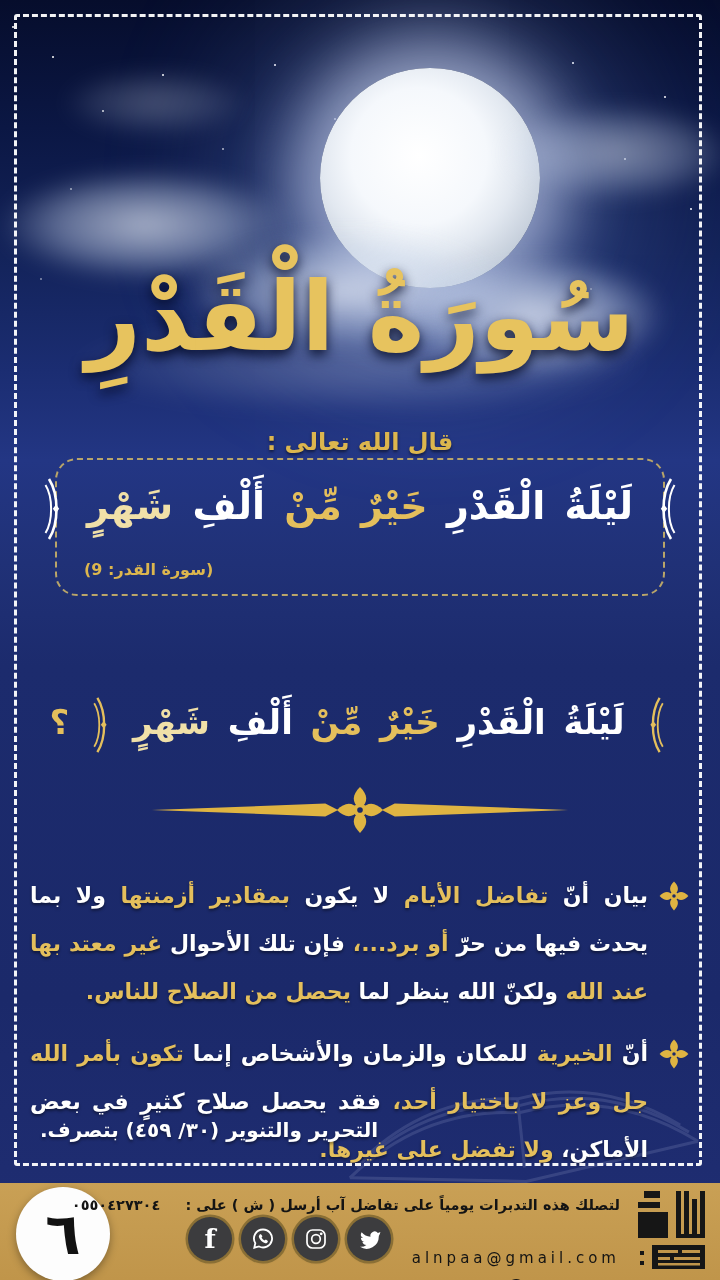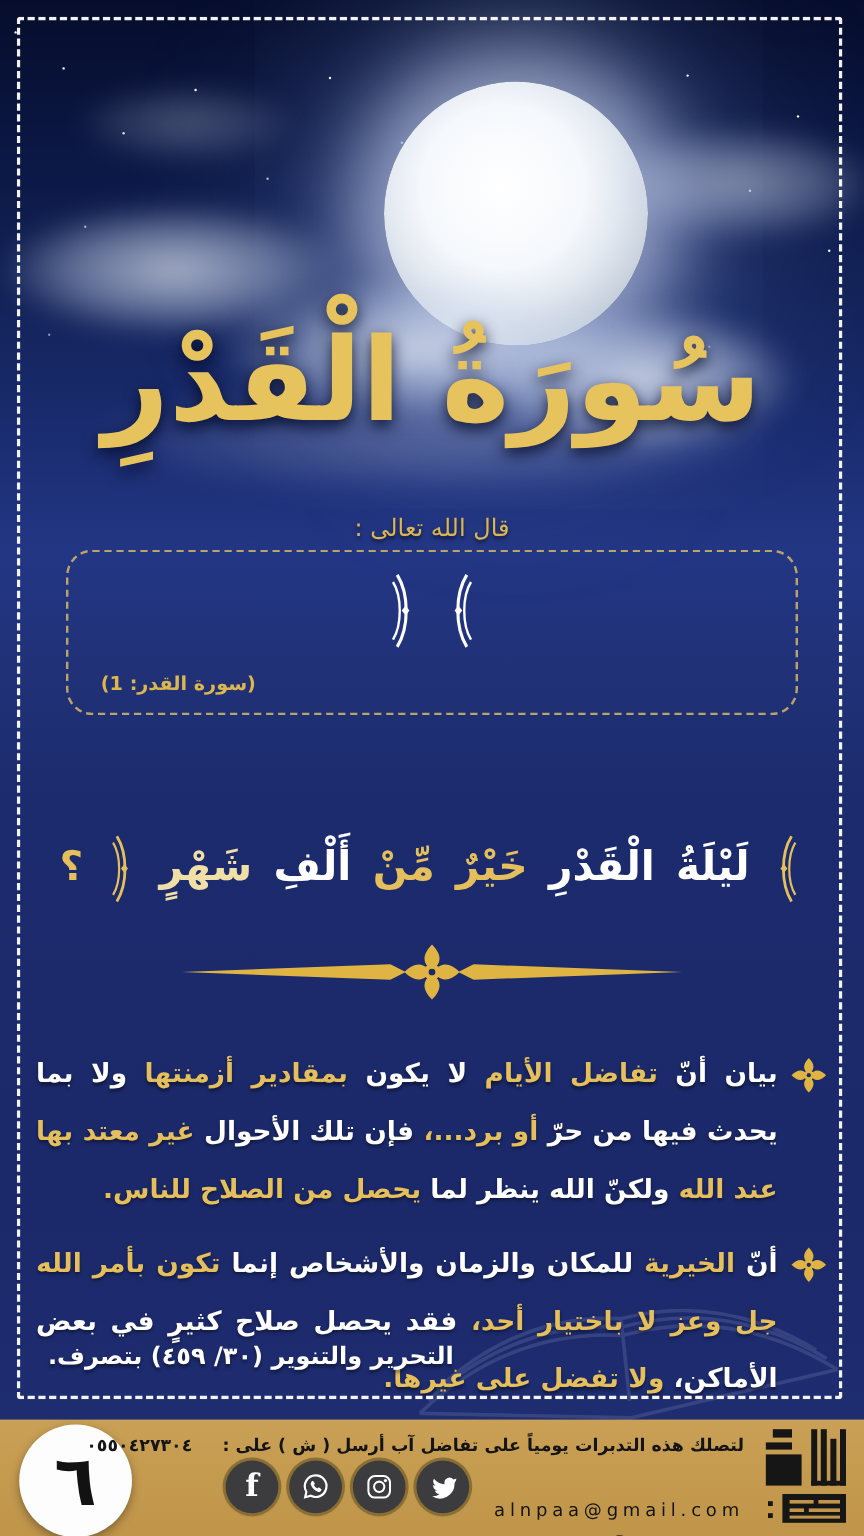--- a/index.html
+++ b/index.html
@@ -30,21 +30,21 @@
   
   .frame{position:absolute;left:14px;top:14px;width:688px;height:1152px;
     border:3px dashed rgba(255,255,255,.95);border-radius:3px;pointer-events:none;z-index:5;}
   .book-bg{position:absolute;left:320px;top:950px;opacity:.13;z-index:1;transform:rotate(-6deg);}
   
   .content{position:absolute;inset:0;z-index:4;direction:rtl;}
   .title{position:absolute;top:236px;left:0;width:720px;margin:0;text-align:center;
     font-size:96px;font-weight:bold;color:#e7c35e;line-height:1.7;
     text-shadow:0 5px 12px rgba(4,9,38,.85);}
   .intro{position:absolute;top:428px;left:0;width:720px;text-align:center;
-    font-size:20px;font-weight:normal;color:#dcb64e;text-shadow:0 2px 3px rgba(0,0,0,.5);}
+    font-size:24px;font-weight:bold;color:#dcb64e;text-shadow:0 2px 3px rgba(0,0,0,.5);}
   .verse-box{position:absolute;top:458px;left:55px;width:610px;height:138px;
     border:2px dashed #b9a569;border-radius:22px;}
   .verse{color:#fff;font-weight:bold;text-align:center;direction:rtl;word-spacing:6px;}
   .v1{position:absolute;top:472px;left:0;width:720px;font-size:38px;line-height:1.8;}
   .reference{position:absolute;top:560px;left:84px;font-size:16px;font-weight:bold;color:#dcb64e;direction:rtl;}
   .question{position:absolute;top:624px;left:0;width:720px;text-align:center;
     font-size:31px;font-weight:bold;color:#fff;text-shadow:0 3px 4px rgba(0,0,0,.5);direction:rtl;}
   .v2{position:absolute;top:692px;left:0;width:720px;font-size:34px;line-height:1.8;}
   .qmark{color:#e4bf5c;font-weight:bold;}
   .divider{position:absolute;top:782px;left:150px;color:#dfb442;}
@@ -128,26 +128,27 @@
     <h1 class="title">سُورَةُ الْقَدْرِ</h1>
 
     <div class="intro">قال الله تعالى :</div>
 
     <div class="verse-box"></div>
 
     <div class="verse v1">
       <svg class="bracket" width="22" height="64" viewBox="0 0 22 64">
           <use href="#bracket-shape"></use>
         </svg>
+      <span><span style="color: rgb(255, 255, 255);">لَيْلَةُ الْقَدْرِ </span><span style="color: rgb(228, 191, 92);">خَيْرٌ مِّنْ </span><span style="color: rgb(255, 255, 255);">أَلْفِ </span><span style="color: rgb(240, 224, 168);">شَهْرٍ</span></span>
       <svg class="bracket flip" width="22" height="64" viewBox="0 0 22 64">
           <use href="#bracket-shape"></use>
         </svg>
     </div>
 
-    <div class="reference">(سورة القدر: 1)</div>
+    <div class="reference">(سورة القدر: 9)</div>
 
 
     <div class="verse v2">
       <svg class="bracket gold" width="20" height="58" viewBox="0 0 22 64">
           <use href="#bracket-shape"></use>
         </svg>
       <span><span style="color: rgb(255, 255, 255);">لَيْلَةُ الْقَدْرِ </span><span style="color: rgb(228, 191, 92);">خَيْرٌ مِّنْ </span><span style="color: rgb(255, 255, 255);">أَلْفِ </span><span style="color: rgb(240, 224, 168);">شَهْرٍ</span></span>
       <svg class="bracket gold flip" width="20" height="58" viewBox="0 0 22 64">
           <use href="#bracket-shape"></use>
         </svg>

